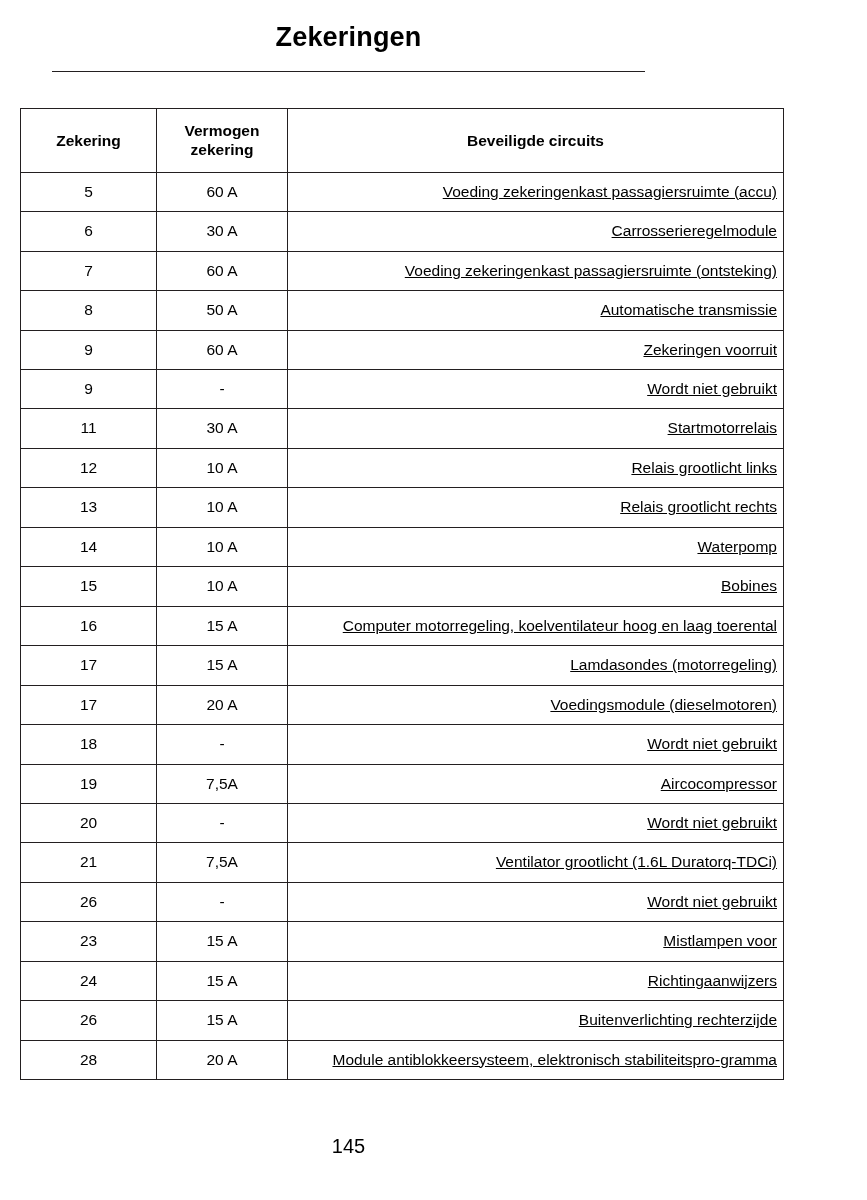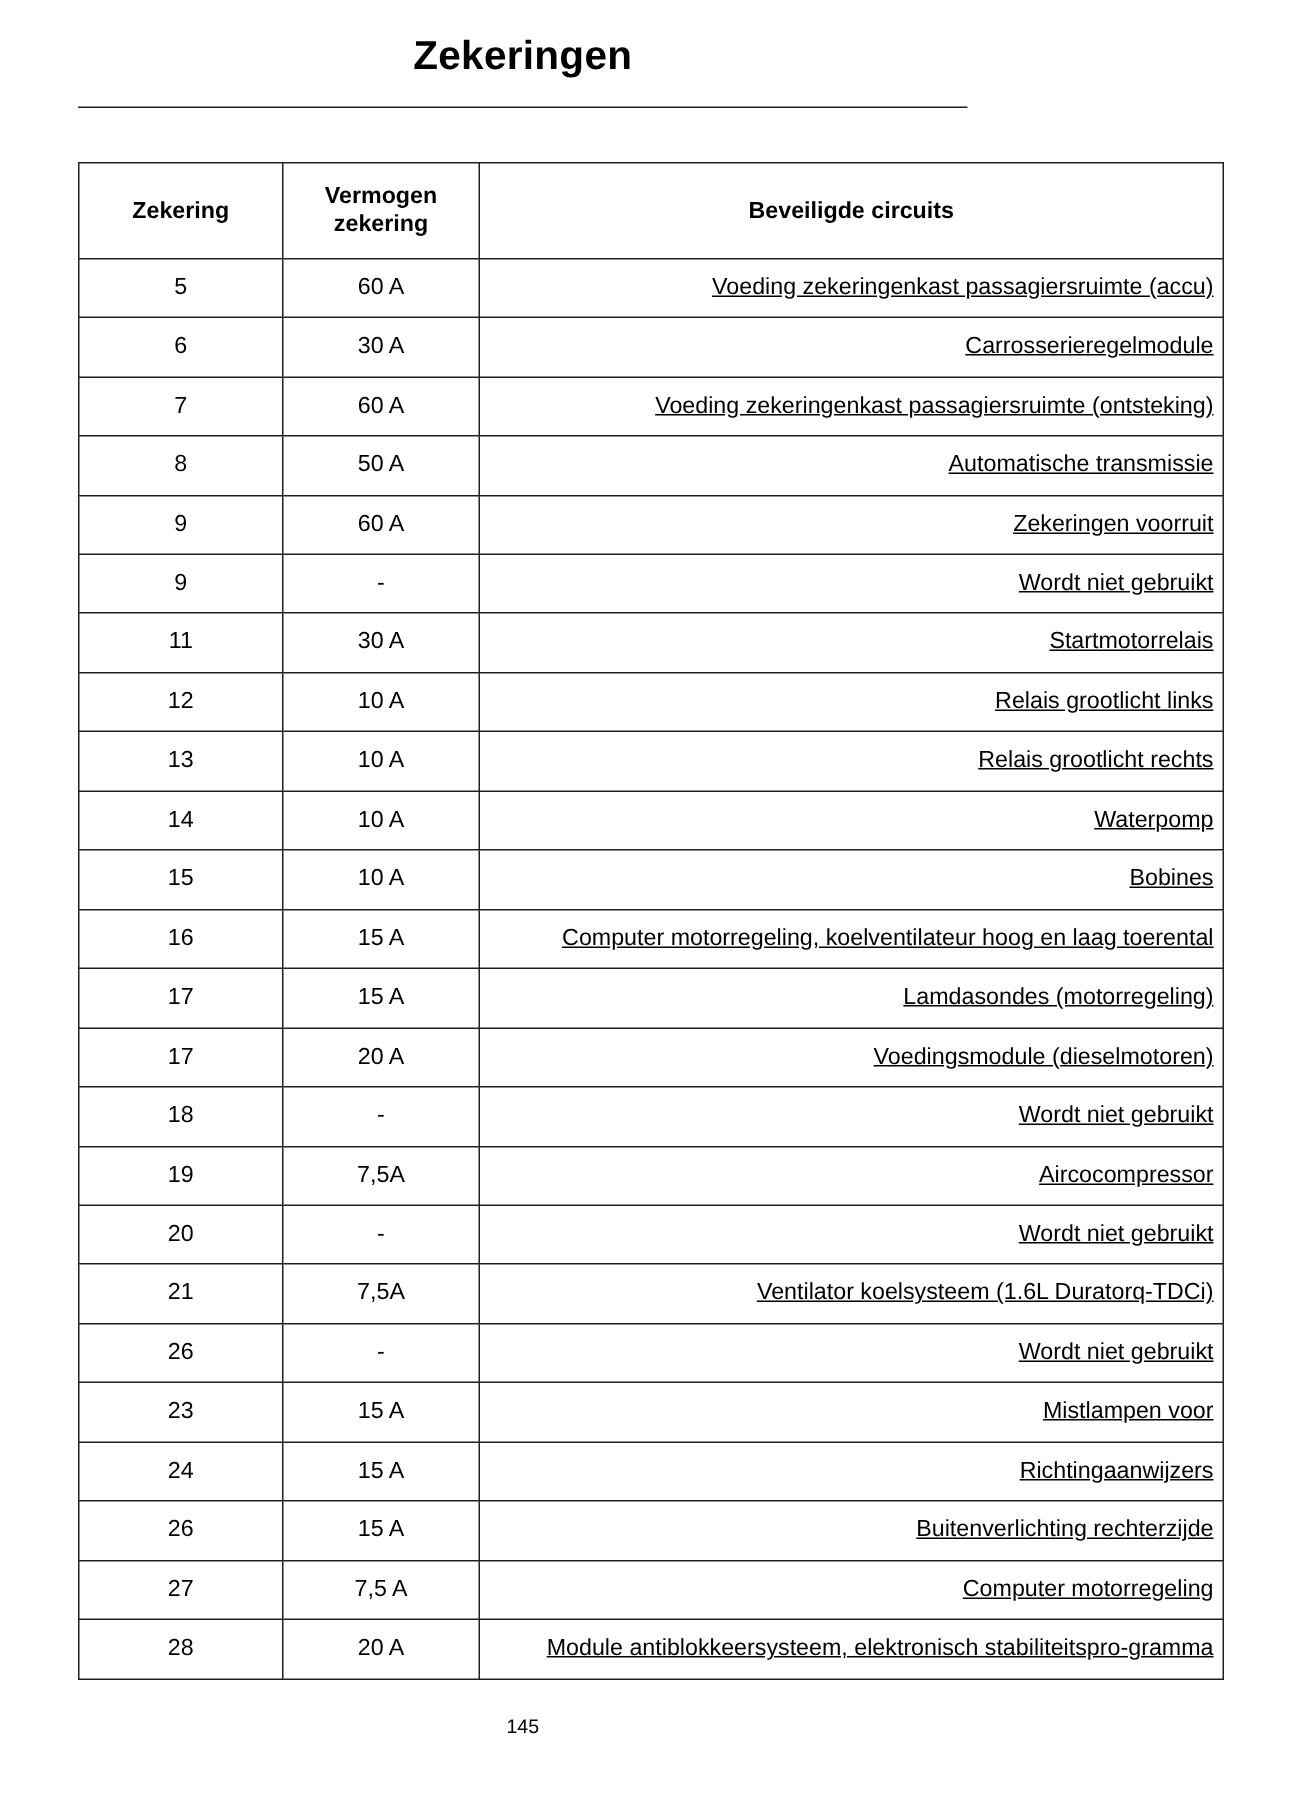--- a/index.html
+++ b/index.html
@@ -28,21 +28,21 @@
     font-size: 27px;
     font-weight: bold;
     letter-spacing: 0.2px;
     color: #000;
   }
   .header-rule {
     margin: 18px 52px 0 52px;
     border-bottom: 1px solid #231f20;
   }
   .table-wrap {
-    margin: 36px 52px 0 52px;
+    margin: 36px 52px 0 20px;
   }
   table.fuse-table {
     width: 763px;
     border-collapse: collapse;
     table-layout: fixed;
   }
   table.fuse-table th,
   table.fuse-table td {
     border: 1px solid #231f20;
     vertical-align: middle;
@@ -72,21 +72,21 @@
     padding-left: 14px;
     padding-right: 10px;
     text-decoration: underline;
   }
   .page-number {
     position: absolute;
     left: 0;
     right: 0;
     bottom: 42px;
     text-align: center;
-    font-size: 13px;
+    font-size: 20px;
     color: #000;
   }
 </style>
 </head>
 <body>
 
 <div class="page">
 
   <div class="page-header">
     <div class="title">Zekeringen</div>
@@ -192,46 +192,41 @@
             <td class="cell-circuit">Aircocompressor</td>
           </tr>
           <tr>
             <td class="cell-fuse">20</td>
             <td class="cell-rating">-</td>
             <td class="cell-circuit">Wordt niet gebruikt</td>
           </tr>
           <tr>
             <td class="cell-fuse">21</td>
             <td class="cell-rating">7,5A</td>
-            <td class="cell-circuit">Ventilator koelsysteem (1.6L Duratorq-TDCi)</td>
+            <td class="cell-circuit">Ventilator grootlicht (1.6L Duratorq-TDCi)</td>
           </tr>
           <tr>
             <td class="cell-fuse">26</td>
             <td class="cell-rating">-</td>
             <td class="cell-circuit">Wordt niet gebruikt</td>
           </tr>
           <tr>
             <td class="cell-fuse">23</td>
             <td class="cell-rating">15 A</td>
             <td class="cell-circuit">Mistlampen voor</td>
           </tr>
           <tr>
             <td class="cell-fuse">24</td>
             <td class="cell-rating">15 A</td>
             <td class="cell-circuit">Richtingaanwijzers</td>
           </tr>
           <tr>
             <td class="cell-fuse">26</td>
             <td class="cell-rating">15 A</td>
             <td class="cell-circuit">Buitenverlichting rechterzijde</td>
-          </tr>
-          <tr>
-            <td class="cell-fuse">27</td>
-            <td class="cell-rating">7,5 A</td>
-            <td class="cell-circuit">Computer motorregeling</td>
           </tr>
           <tr>
             <td class="cell-fuse">28</td>
             <td class="cell-rating">20 A</td>
             <td class="cell-circuit">Module antiblokkeersysteem, elektronisch stabiliteitspro-gramma</td>
           </tr>
         </tbody>
     </table>
   </div>
 

